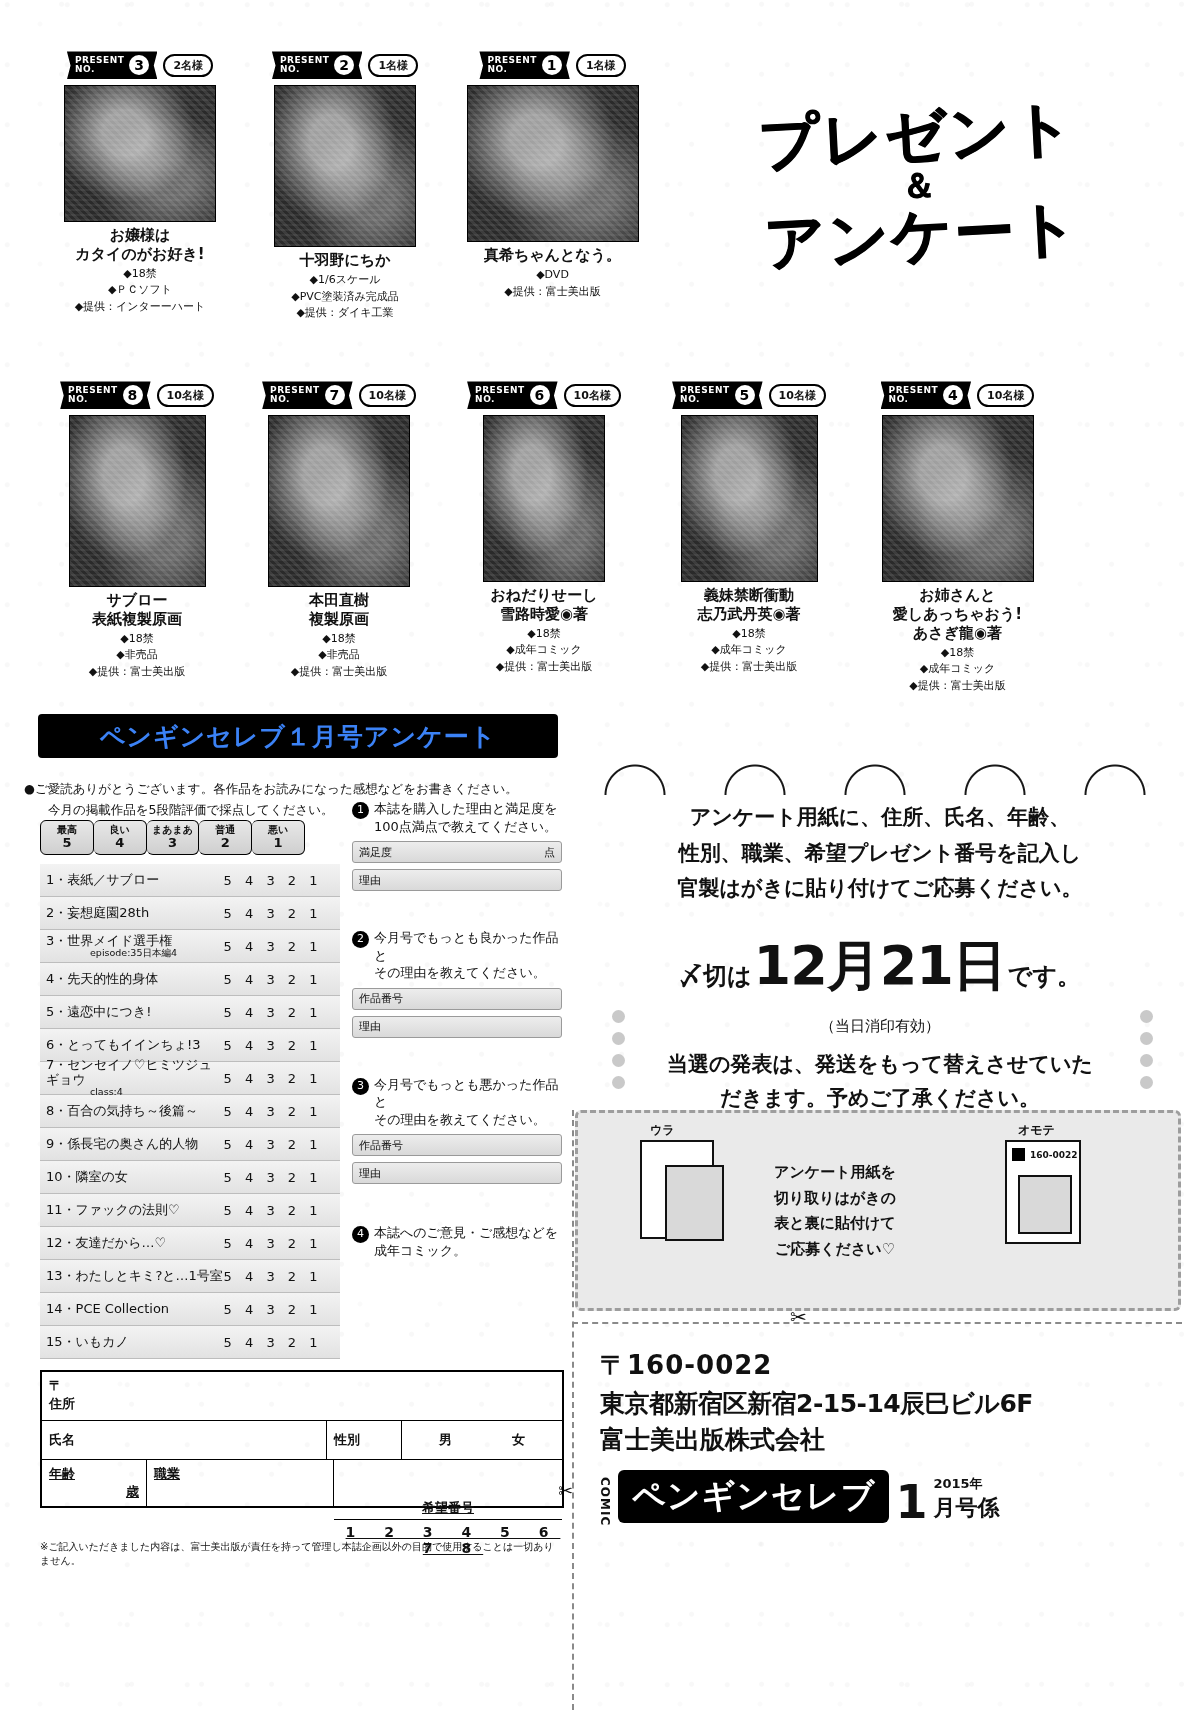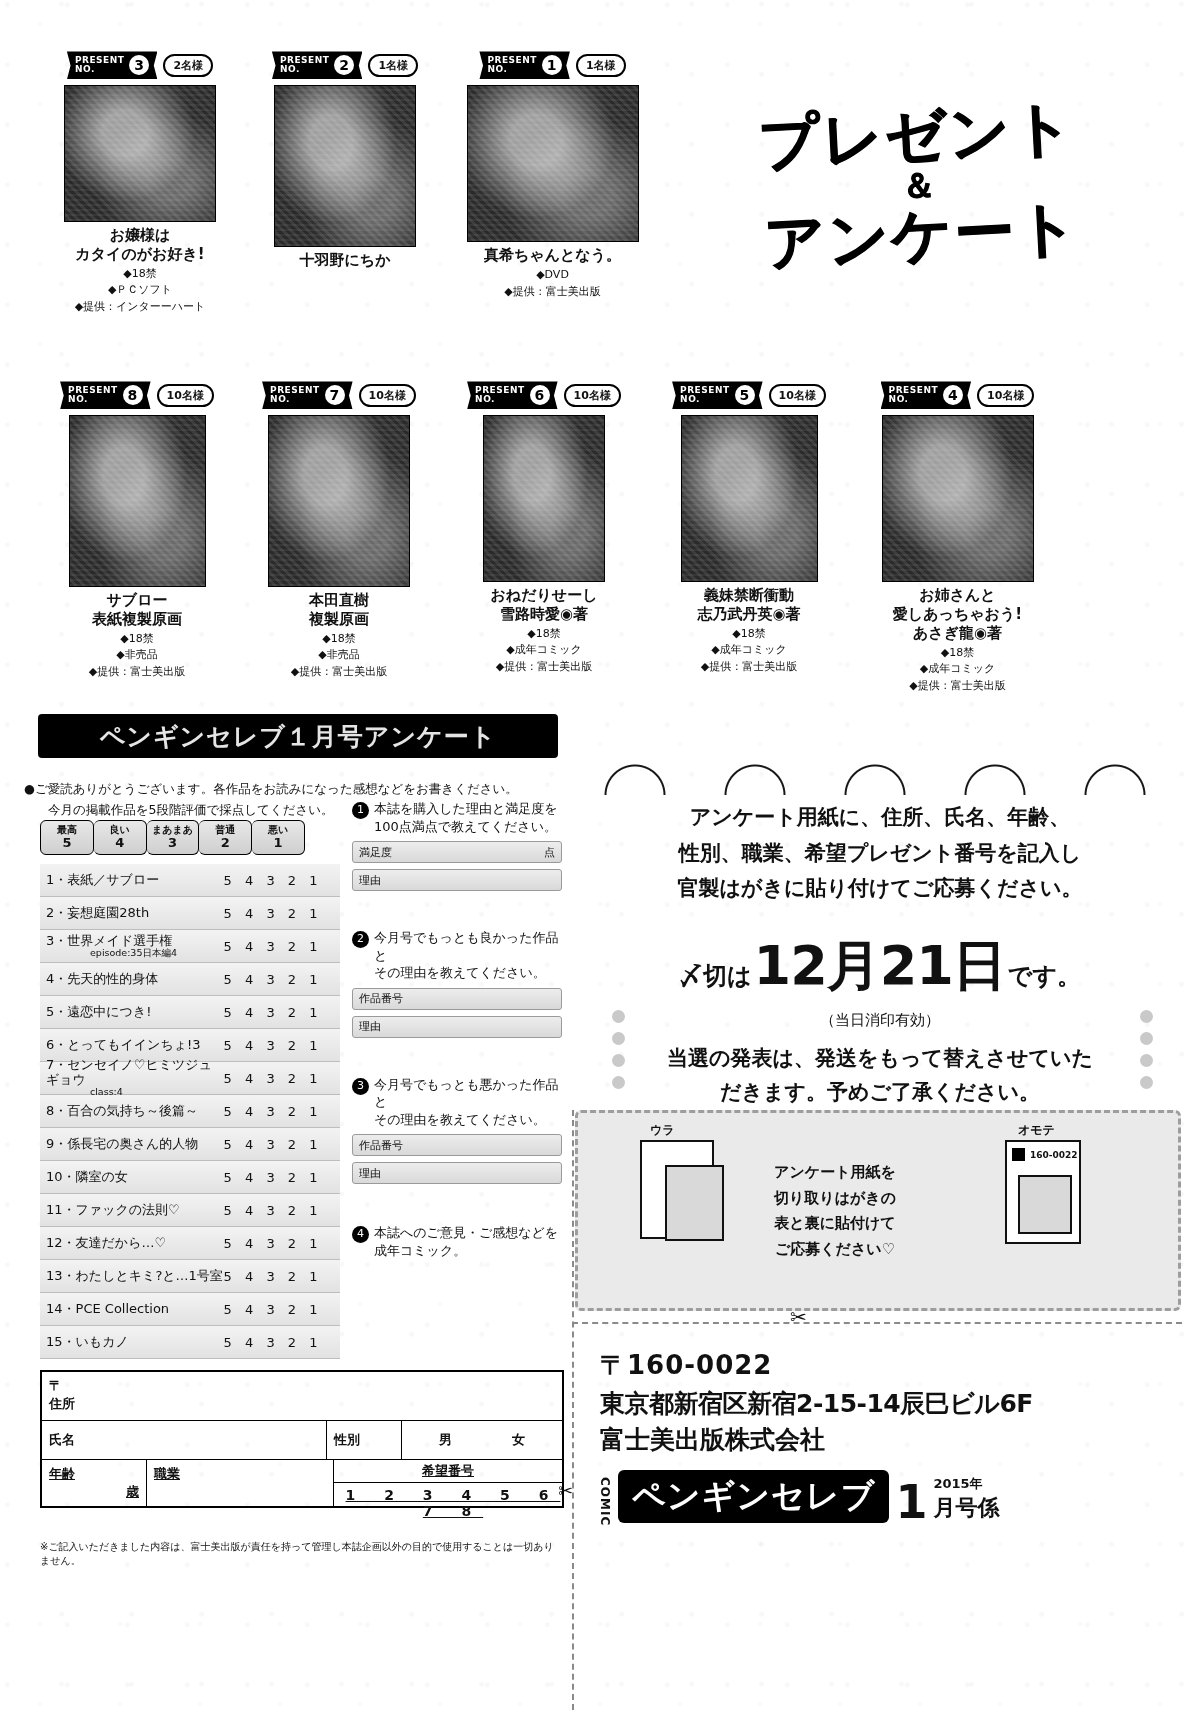--- a/index.html
+++ b/index.html
@@ -75,21 +75,21 @@
       radial-gradient(ellipse at 40% 35%, rgba(255,255,255,.55) 0 18%, transparent 55%),
       radial-gradient(ellipse at 70% 70%, rgba(255,255,255,.3) 0 15%, transparent 50%),
       repeating-linear-gradient(0deg, rgba(255,255,255,.06) 0 2px, transparent 2px 5px);
   }
   .pname{font-weight:bold;font-size:15px;line-height:1.25;margin-top:2px;}
   .pmeta{font-size:11px;line-height:1.5;margin-top:2px;}
 
   
   .q-header{
     position:absolute;left:38px;top:714px;width:520px;height:44px;
-    background:#000;color:#e5e5e5;display:flex;align-items:center;justify-content:center;
+    background:#000;color:#3b82f6;display:flex;align-items:center;justify-content:center;
     font-weight:bold;font-size:25px;letter-spacing:1px;
     border-radius:4px;
   }
   .q-note{position:absolute;left:24px;top:766px;width:520px;font-size:12.5px;line-height:1.5;margin-top:14px;}
   .q-note2{position:absolute;left:48px;top:801px;width:330px;font-size:12.5px;line-height:1.5;}
 
   .scale-head{position:absolute;left:40px;top:820px;width:265px;display:flex;}
   .scale-head .cell{
     flex:1;text-align:center;font-size:10px;font-weight:bold;line-height:1.15;
     border-right:1px solid #000;padding:3px 0 4px 0;
@@ -138,21 +138,21 @@
   }
   .right-text{
     position:absolute;left:600px;top:800px;width:560px;
     font-size:21px;line-height:1.7;text-align:center;font-weight:bold;
   }
   .deadline{
     position:absolute;left:600px;top:930px;width:560px;text-align:center;
   }
   .deadline .line1{font-size:24px;font-weight:bold;display:flex;align-items:baseline;justify-content:center;gap:2px;}
   .deadline .big{font-size:54px;font-weight:bold;letter-spacing:-1px;}
-  .deadline .line2{font-size:15px;margin-top:8px;}
+  .deadline .line2{font-size:15px;margin-top:14px;}
   .deadline .line3{font-size:21px;font-weight:bold;line-height:1.6;margin-top:12px;text-align:center;}
   .dots{position:absolute;width:14px;}
   .dots i{display:block;width:13px;height:13px;border-radius:50%;background:#c9c9c9;margin-bottom:9px;}
 
   
   .card-area{
     position:absolute;left:575px;top:1110px;width:600px;height:195px;
     background:#eaeaea;border:3px dashed #9d9d9d;border-radius:6px;
   }
   .card-inner-text{
@@ -230,20 +230,23 @@
         <div class="no">
           <div>PRESENT</div>
           <div>NO.</div>
         </div>
         <div class="num">2</div>
       </div>
       <div class="count">1名様</div>
     </div>
     <div class="photo" style="width:140px;height:160px;"></div>
     <div class="pname" style="white-space:pre-line;">十羽野にちか</div>
+    <div class="pmeta" style="white-space:pre-line;">◆1/6スケール
+◆PVC塗装済み完成品
+◆提供：ダイキ工業</div>
   </div>
 
   <div class="prize" style="left:450px;top:48px;width:205px;">
     <div class="ribbon">
       <div class="tag">
         <div class="no">
           <div>PRESENT</div>
           <div>NO.</div>
         </div>
         <div class="num">1</div>
@@ -632,19 +635,19 @@
     </div>
     <div class="frow" style="height:46px;">
       <div class="fcell" style="width:90px;display:flex;flex-direction:column;justify-content:space-between;">
         <span>年齢</span>
         <span style="align-self:flex-end;">歳</span>
       </div>
       <div class="fcell" style="width:172px;">
         <span>職業</span>
       </div>
       <div class="fcell fgrow" style="padding:0;">
-        <div style="border-bottom:1px solid #000;text-align:center;font-size:13px;padding:2px 0;">希望番号</div>
+        <div style="border-bottom:1px solid #000;text-align:center;font-size:13px;padding:2px 0;margin-top:37px;">希望番号</div>
         <div class="numline" style="text-align:center;padding:4px 0 0 10px;">1 2 3 4 5 6 7 8</div>
       </div>
     </div>
   </div>
   <div class="fnote">※ご記入いただきました内容は、富士美出版が責任を持って管理し本誌企画以外の目的で使用することは一切ありません。</div>
 </div>
 
 </body></html>

